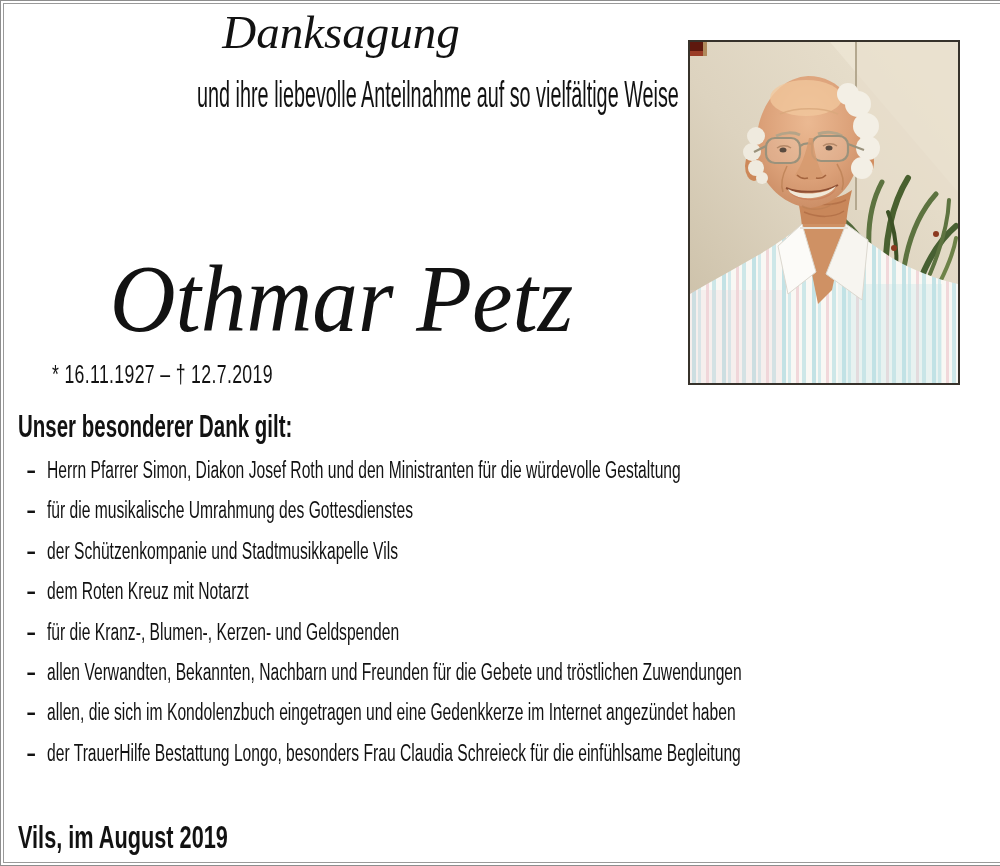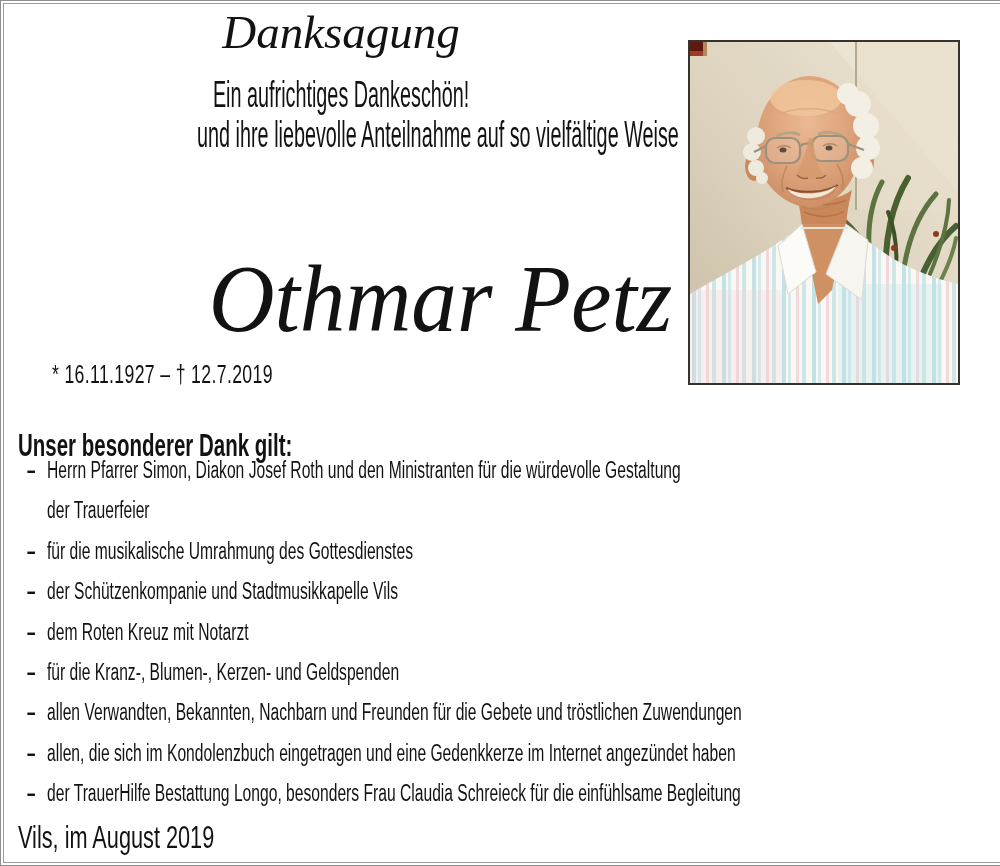--- a/index.html
+++ b/index.html
@@ -14,42 +14,42 @@
 
   .title {
     position:absolute; top:4px; left:0; width:682px; text-align:center;
     font-family:"Liberation Serif", serif; font-style:italic; font-size:47px; line-height:56px;
   }
   .intro { position:absolute; top:75px; left:0; width:682px; text-align:center; }
   .intro .line { height:40.3px; line-height:40.3px; font-size:36px; }
   .intro .cond { transform:scaleX(0.55); transform-origin:50% 50%; }
 
   .name {
-    position:absolute; top:252px; left:0; width:682px; text-align:right;
+    position:absolute; top:252px; left:0; width:682px; text-align:center;
     font-family:"Liberation Serif", serif; font-style:italic; font-size:95px; line-height:95px;
   }
   .name .cond { transform:scaleX(0.96); transform-origin:50% 50%; }
 
   .dates { position:absolute; top:354px; left:0; width:682px; text-align:left; }
   .dates .line { height:40px; line-height:40px; font-size:26px; letter-spacing:0.5px; }
   .dates .cond { transform:scaleX(0.68); transform-origin:50% 50%; }
 
-  .heading { position:absolute; top:423px; left:18px; font-size:32px; font-weight:bold; line-height:44px; }
+  .heading { position:absolute; top:404px; left:18px; font-size:32px; font-weight:bold; line-height:44px; }
   .heading .cond { transform:scaleX(0.64); transform-origin:0 50%; }
 
   .list { position:absolute; top:450px; left:47px; width:933px; }
   .item { position:relative; }
   .list .line { height:40.4px; line-height:40.4px; font-size:23px; }
   .list .cond { transform:scaleX(0.68); transform-origin:0 50%; }
   .dash {
     position:absolute; left:-21px; top:0; width:16px; height:40.4px;
     line-height:40.4px; font-size:31px; text-align:left;
   }
 
-  .footer { position:absolute; top:817px; left:18px; right:20px; height:42px; font-weight:normal; }
+  .footer { position:absolute; top:817px; left:18px; right:20px; height:42px; font-weight:bold; }
   .footer .fline { font-size:31px; line-height:42px; }
   .footer .place { position:absolute; left:0; top:0; }
   .footer .place .cond { transform:scaleX(0.70); transform-origin:0 50%; }
   .footer .sig { position:absolute; right:0; top:0; }
   .footer .sig .cond { transform:scaleX(0.70); transform-origin:100% 50%; }
 
   .photo-frame {
     position:absolute; left:688px; top:40px; width:272px; height:345px;
     border:2px solid #37322b; box-sizing:border-box; background:#ddd3c0;
   }
@@ -60,21 +60,20 @@
 
 <div class="page">
   <div class="border-outer"></div>
   <div class="border-inner"></div>
 
   <div class="title">
     <span class="cond">Danksagung</span>
   </div>
 
   <div class="intro">
-    <div class="line"><span class="cond">Ein aufrichtiges Dankeschön!</span></div>
     <div class="line"><span class="cond">und ihre liebevolle Anteilnahme auf so vielfältige Weise</span></div>
   </div>
 
   <div class="name">
     <span class="cond">Othmar Petz</span>
   </div>
 
   <div class="dates">
     <div class="line"><span class="cond">* 16.11.1927 – † 12.7.2019</span></div>
   </div>
@@ -191,21 +190,20 @@
   </div>
 
   <div class="heading">
     <span class="cond">Unser besonderer Dank gilt:</span>
   </div>
 
   <div class="list">
     <div class="item">
       <span class="dash">-</span>
       <div class="line"><span class="cond">Herrn Pfarrer Simon, Diakon Josef Roth und den Ministranten für die würdevolle Gestaltung</span></div>
-      <div class="line"><span class="cond">der Trauerfeier</span></div>
     </div>
     <div class="item">
       <span class="dash">-</span>
       <div class="line"><span class="cond">für die musikalische Umrahmung des Gottesdienstes</span></div>
     </div>
     <div class="item">
       <span class="dash">-</span>
       <div class="line"><span class="cond">der Schützenkompanie und Stadtmusikkapelle Vils</span></div>
     </div>
     <div class="item">

